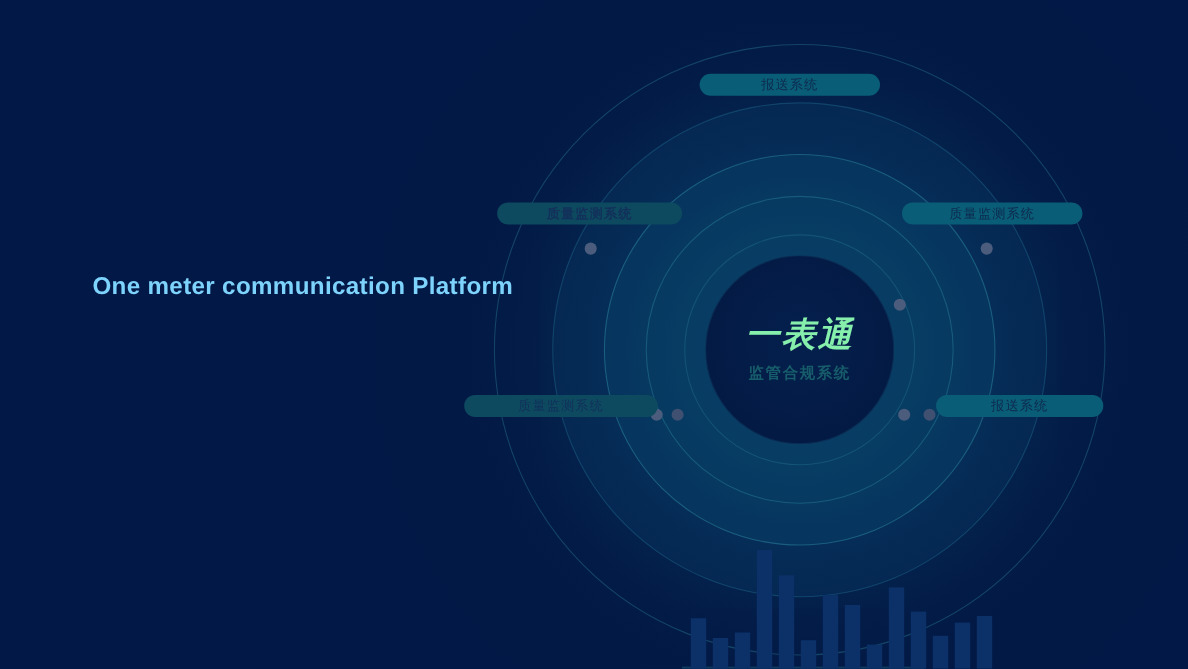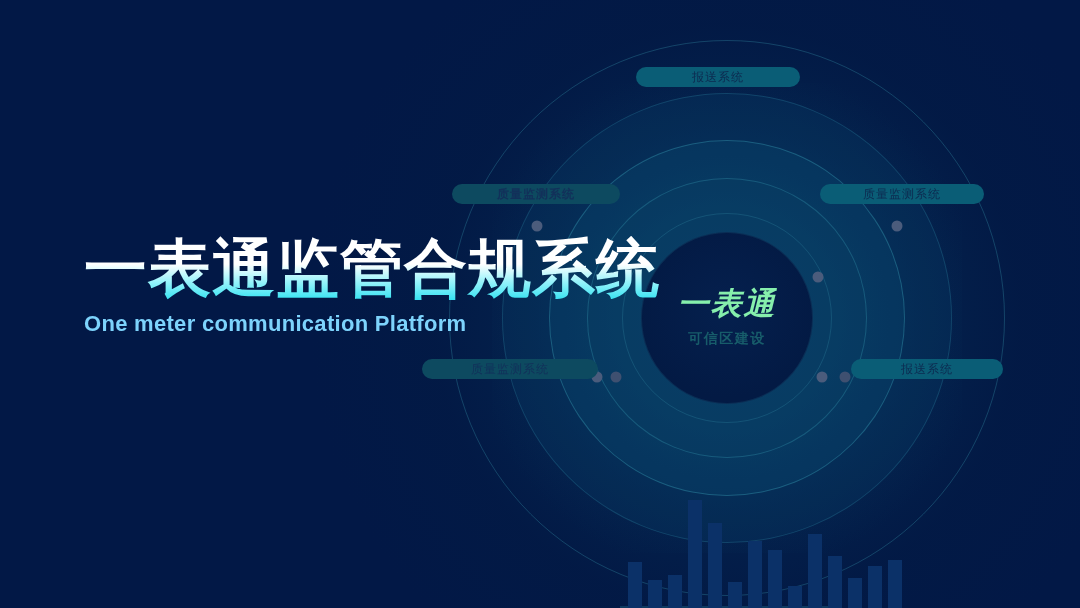--- a/index.html
+++ b/index.html
@@ -118,21 +118,21 @@
 
   <div class="ring ring-outer4"></div>
   <div class="ring ring-outer3"></div>
   <div class="ring ring-outer2"></div>
   <div class="ring ring-mid"></div>
   <div class="ring ring-in2"></div>
   <div class="ring disc"></div>
 
   <div class="center-wrap">
     <div class="center-title">一表通</div>
-    <div class="center-sub">可信区建设</div>
+    <div class="center-sub">监管合规系统</div>
   </div>
 
   <div id="dots-layer">
       <div class="dot" style="left: 537px; top: 226px;"></div>
       <div class="dot" style="left: 897px; top: 226px;"></div>
       <div class="dot" style="left: 818px; top: 277px;"></div>
       <div class="dot" style="left: 597px; top: 377px;"></div>
       <div class="dot dim" style="left: 616px; top: 377px;"></div>
       <div class="dot" style="left: 822px; top: 377px;"></div>
       <div class="dot dim" style="left: 845px; top: 377px;"></div>
@@ -140,21 +140,20 @@
 
   <div id="pills-layer">
       <div class="pill bright" style="left: 636px; top: 67px; width: 164px;">报送系统</div>
       <div class="pill muted" style="left: 452px; top: 184px; width: 168px; font-weight: bold;">质量监测系统</div>
       <div class="pill bright" style="left: 820px; top: 184px; width: 164px;">质量监测系统</div>
       <div class="pill muted" style="left: 422px; top: 359px; width: 176px;">质量监测系统</div>
       <div class="pill bright" style="left: 851px; top: 359px; width: 152px;">报送系统</div>
     </div>
 
   <div class="title-block">
-    <div class="main-title">一表通监管合规系统</div>
     <div class="sub-title">One meter communication Platform</div>
   </div>
 
   <div class="bars-base"></div>
   <div class="bars" id="bars-layer">
       <div class="bar" style="height: 46px;"></div>
       <div class="bar" style="height: 28px;"></div>
       <div class="bar" style="height: 33px;"></div>
       <div class="bar" style="height: 108px;"></div>
       <div class="bar" style="height: 85px;"></div>

